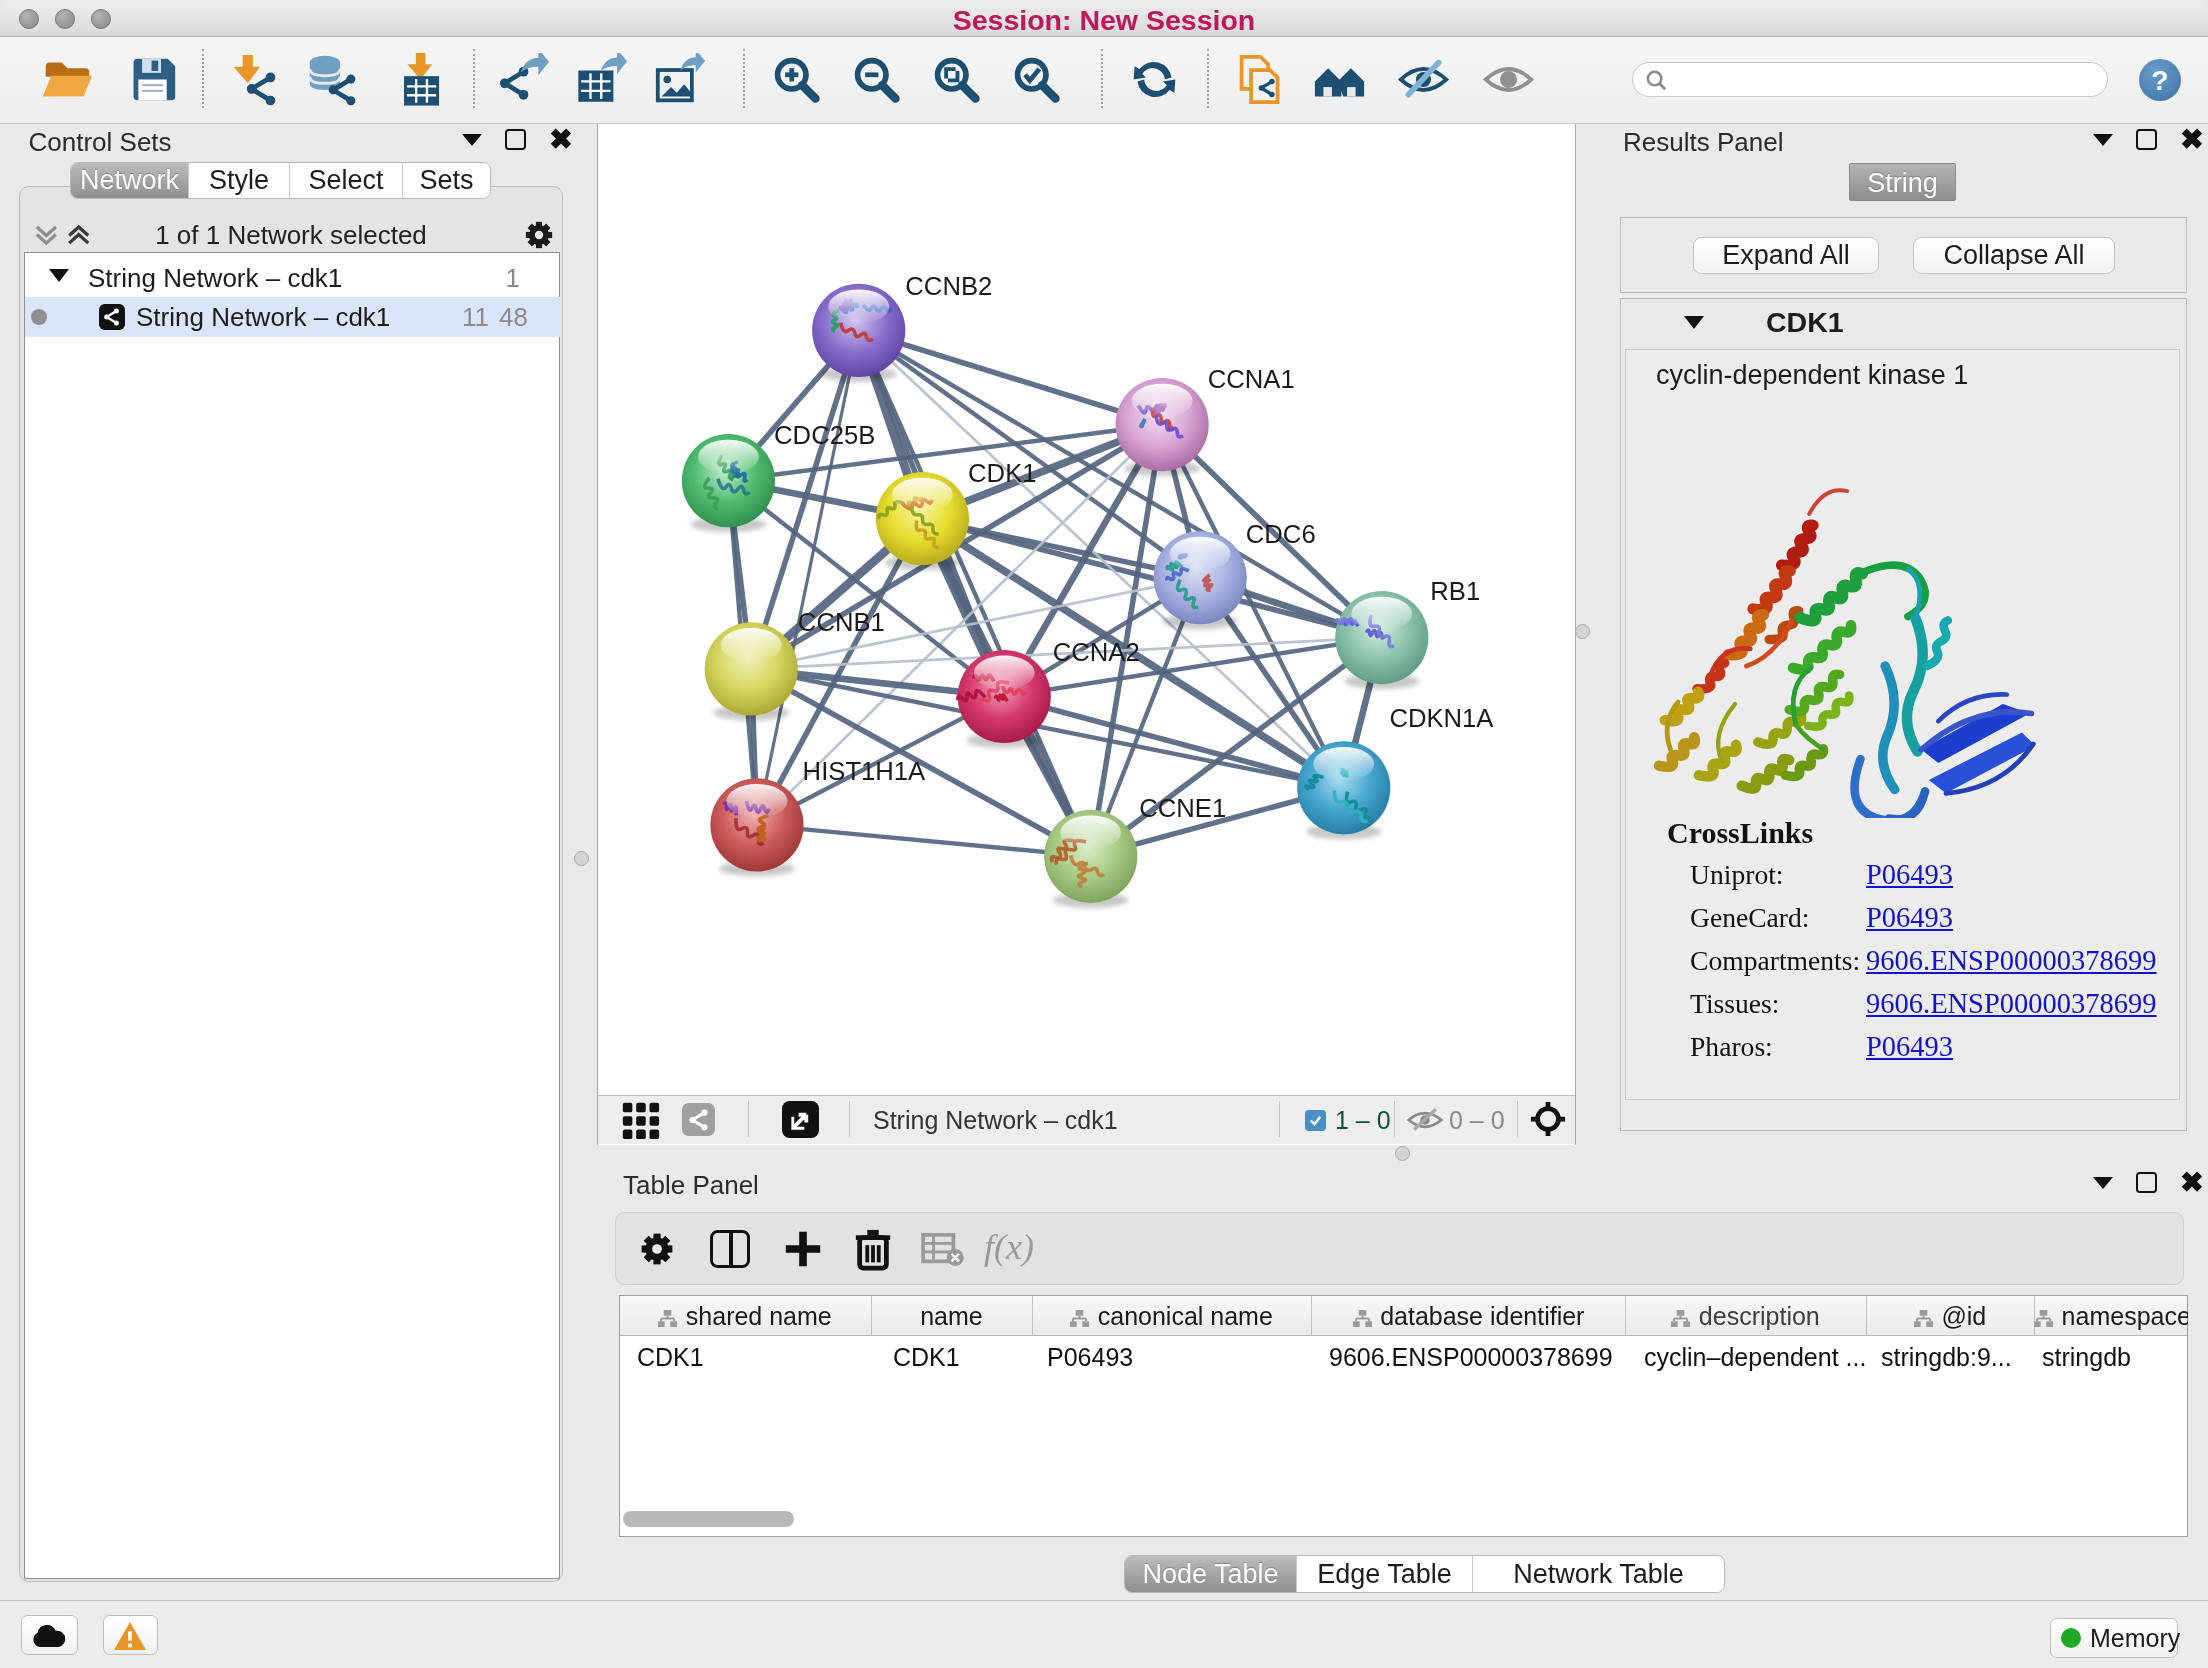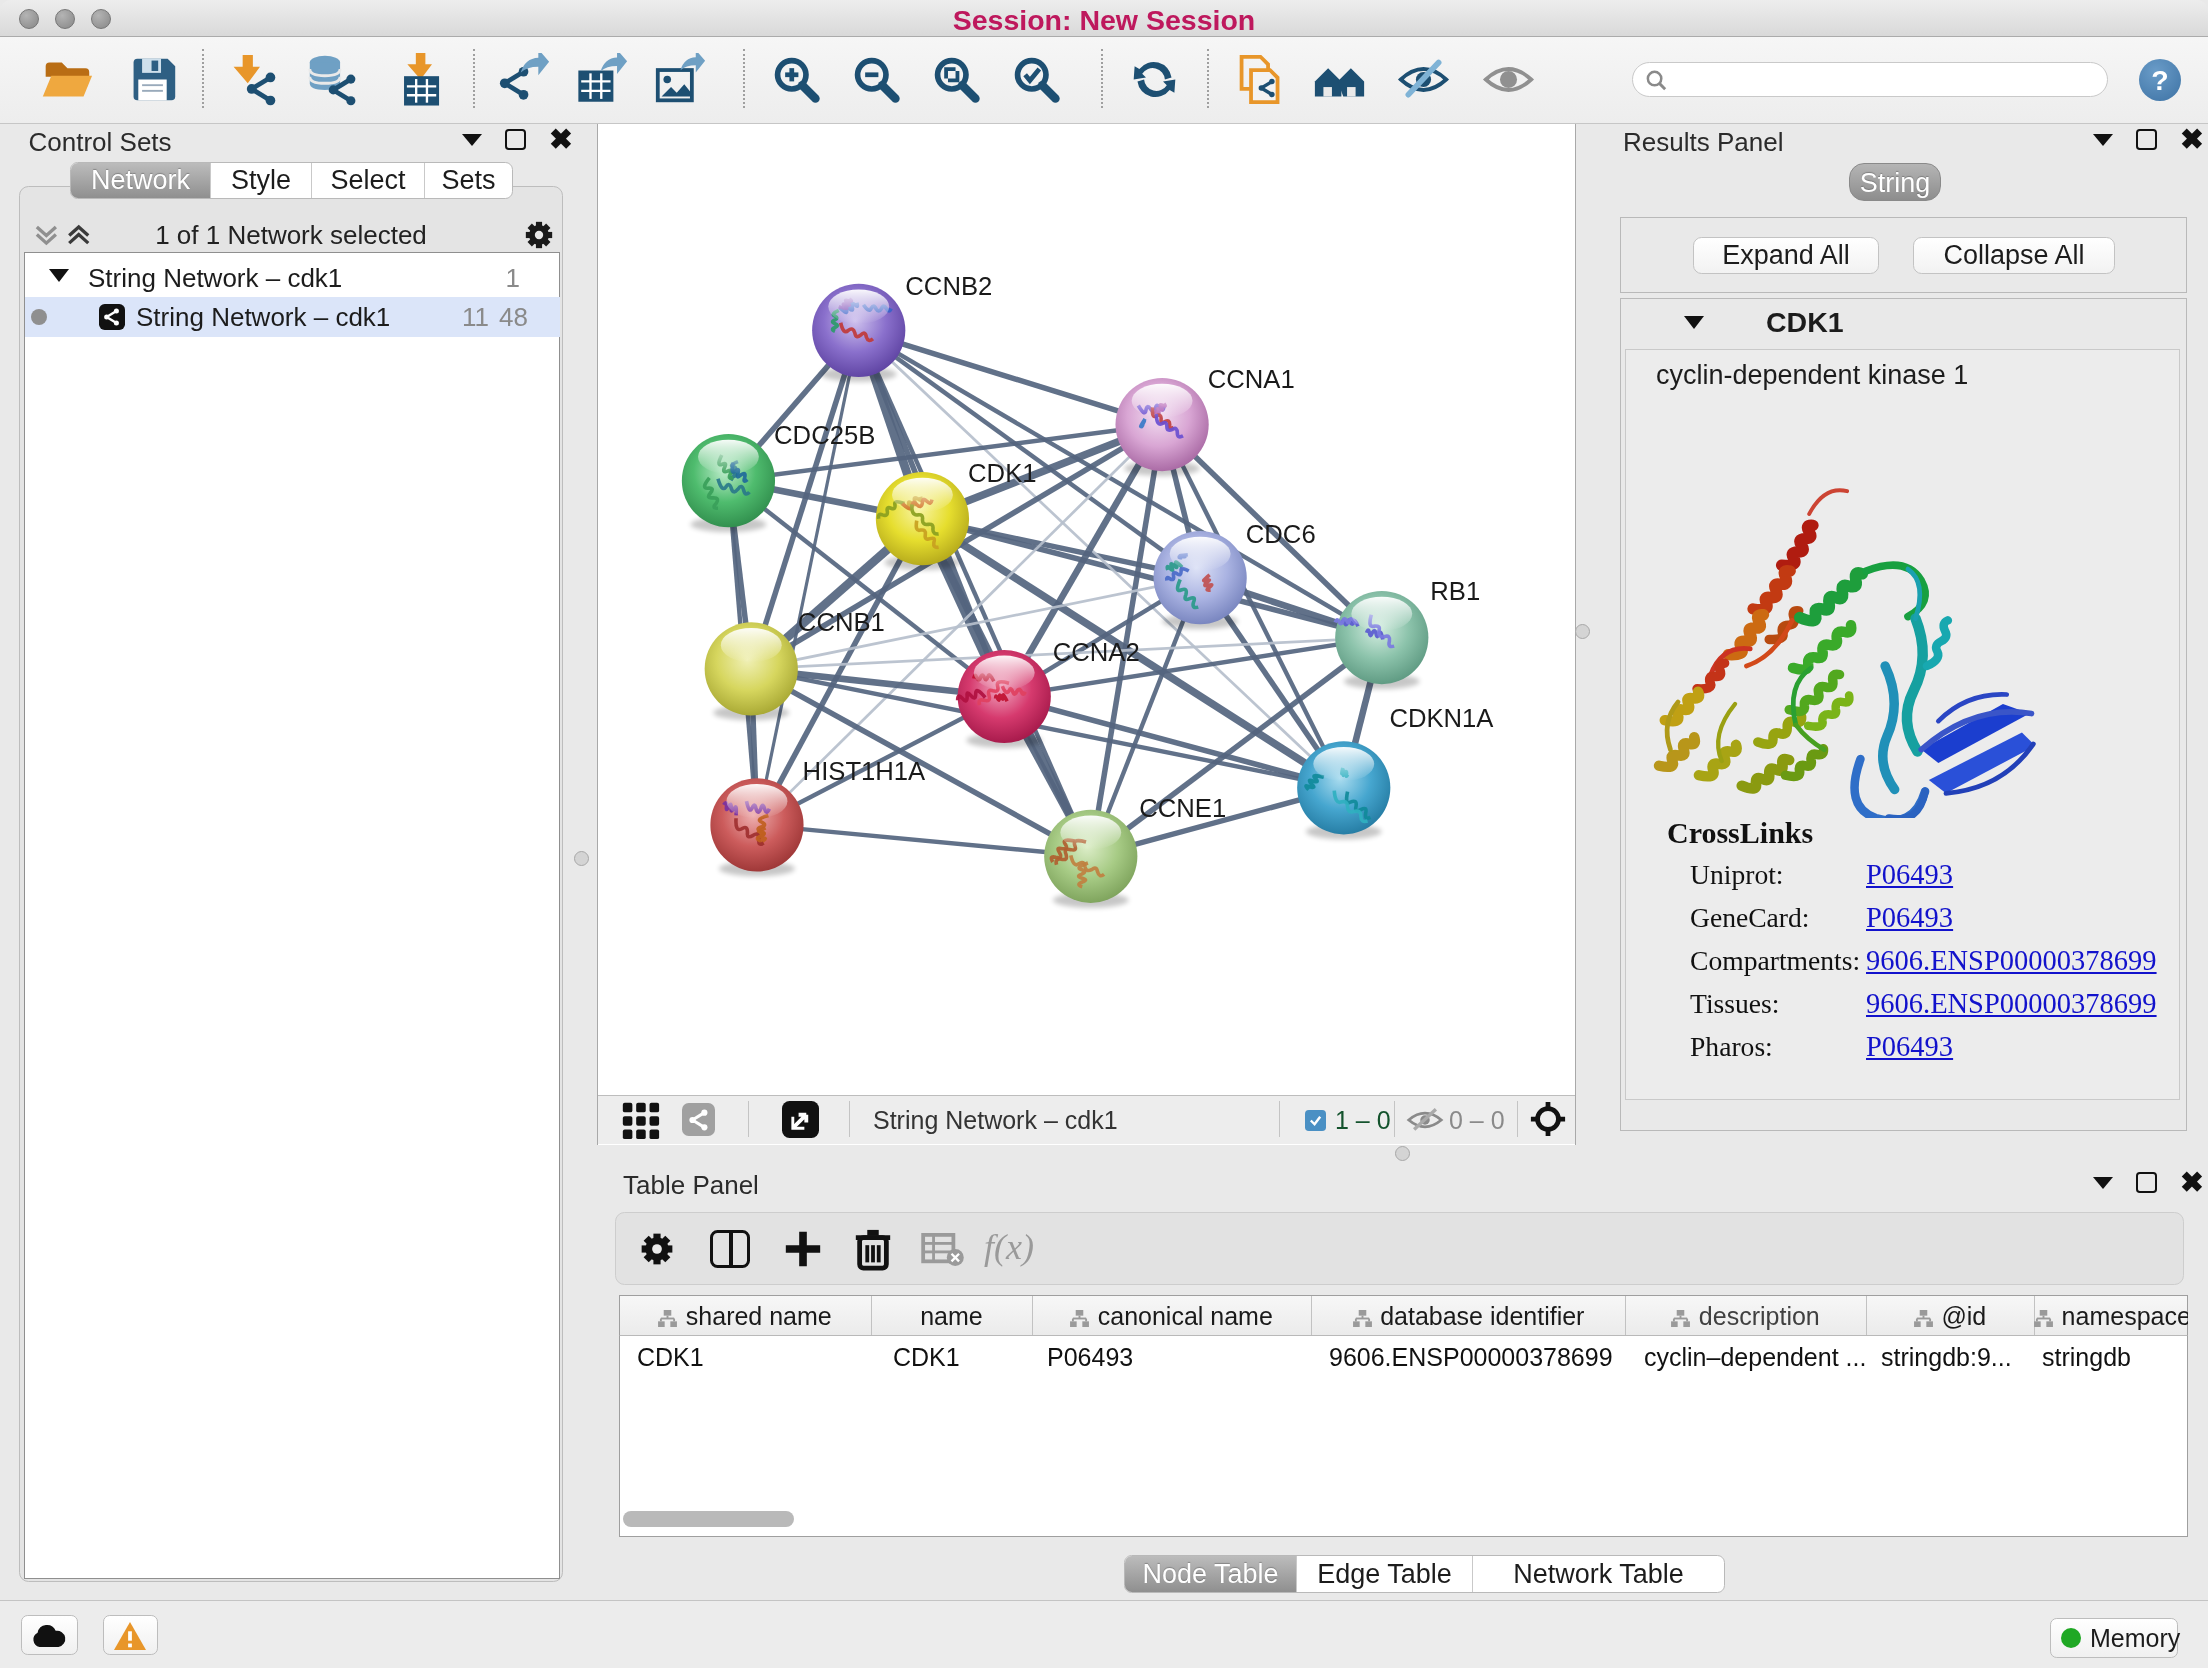--- a/index.html
+++ b/index.html
@@ -146,21 +146,21 @@
     <line x1="16" y1="16" x2="22" y2="22" stroke="#8a8a8a" stroke-width="3"></line>
   </svg>
 <div class="abs" style="left:2139px;top:59px;width:42px;height:42px;border-radius:50%;background:radial-gradient(circle at 40% 30%,#6a9cc8,#3d72a4);color:#fff;font-size:28.5px;font-weight:700;text-align:center;line-height:42px">?</div>
 <div class="abs ptitle" style="left:28.5px;top:127px">Control Sets</div>
 <div class="winbtns" style="left:462px;top:129px">
     <div class="tri"></div>
     <div class="fsq"></div>
     <div class="xx">✖</div>
   </div>
 <div class="tabs" style="left:70px;top:162px;height:37px">
-    <div class="tab tabsel" style="width:139px">Network</div>
+    <div class="tab tabsel" style="width:117px">Network</div>
     <div class="tab" style="width:101px">Style</div>
     <div class="tab" style="width:113px">Select</div>
     <div class="tab" style="width:88px">Sets</div>
   </div>
 <div class="abs" style="left:19px;top:186px;width:544px;height:1396px;background:#e4e4e4;border:1px solid #bdbdbd;border-radius:9.5px"></div>
 <svg class="abs" style="left:34px;top:223px" width="59" height="25" viewBox="0 0 62 26">
     <path d="M3 4 l10 9 10 -9 M3 12 l10 9 10 -9" fill="none" stroke="#8f8f8f" stroke-width="3.5"></path>
     <path d="M37 13 l10 -9 10 9 M37 21 l10 -9 10 9" fill="none" stroke="#3a3a3a" stroke-width="3.5"></path>
   </svg>
 <div class="abs" style="left:19px;top:220px;width:544px;text-align:center;font-size:26px;color:#222">1 of 1 Network selected</div>
@@ -447,21 +447,21 @@
   </svg>
 <div class="abs" style="left:574px;top:851px;width:15px;height:15px;border-radius:50%;background:#d4d4d4;border:1px solid #a8a8a8"></div>
 <div class="abs" style="left:1575px;top:624px;width:15px;height:15px;border-radius:50%;background:#d4d4d4;border:1px solid #a8a8a8"></div>
 <div class="abs" style="left:1395px;top:1146px;width:15px;height:15px;border-radius:50%;background:#d4d4d4;border:1px solid #a8a8a8"></div>
 <div class="abs ptitle" style="left:1623px;top:127px">Results Panel</div>
 <div class="winbtns" style="left:2093px;top:129px">
     <div class="tri"></div>
     <div class="fsq"></div>
     <div class="xx">✖</div>
   </div>
-<div class="abs" style="left:1849px;top:163px;width:92px;height:38px;background:linear-gradient(#b5b5b5,#8d8d8d);border:1px solid #8a8a8a;border-radius:15px;color:#fff;font-size:27px;text-align:center;line-height:38px;text-shadow:0 -1px 1px rgba(0,0,0,.25)">String</div>
+<div class="abs" style="left:1849px;top:163px;width:107px;height:38px;background:linear-gradient(#b5b5b5,#8d8d8d);border:1px solid #8a8a8a;border-radius:2px;color:#fff;font-size:27px;text-align:center;line-height:38px;text-shadow:0 -1px 1px rgba(0,0,0,.25)">String</div>
 <div class="abs" style="left:1620px;top:217px;width:567px;height:76px;background:#e9e9e9;border:1px solid #b9b9b9"></div>
 <div class="btn" style="left:1693px;top:237px;width:186px;height:37px">Expand All</div>
 <div class="btn" style="left:1913px;top:237px;width:202px;height:37px">Collapse All</div>
 <div class="abs" style="left:1620px;top:298px;width:567px;height:833px;background:#e9e9e9;border:1px solid #b9b9b9"></div>
 <div class="abs" style="left:1684px;top:316px;width:0;height:0;border-left:10.5px solid transparent;border-right:10.5px solid transparent;border-top:13.3px solid #111"></div>
 <div class="abs" style="left:1766px;top:306px;font-size:28.5px;font-weight:700">CDK1</div>
 <div class="abs" style="left:1625px;top:349px;width:555px;height:751px;background:#ececec;border:1px solid #c9c9c9"></div>
 <div class="abs" style="left:1656px;top:360px;font-size:27px">cyclin-dependent kinase 1</div>
 <svg style="position:absolute;left:1641px;top:438px" width="418" height="380" viewBox="1725 460 440 400">
     <path d="M1902 540 q16 -30 40 -24" stroke="#cc4433" stroke-width="4" fill="none" stroke-linecap="round"></path>

